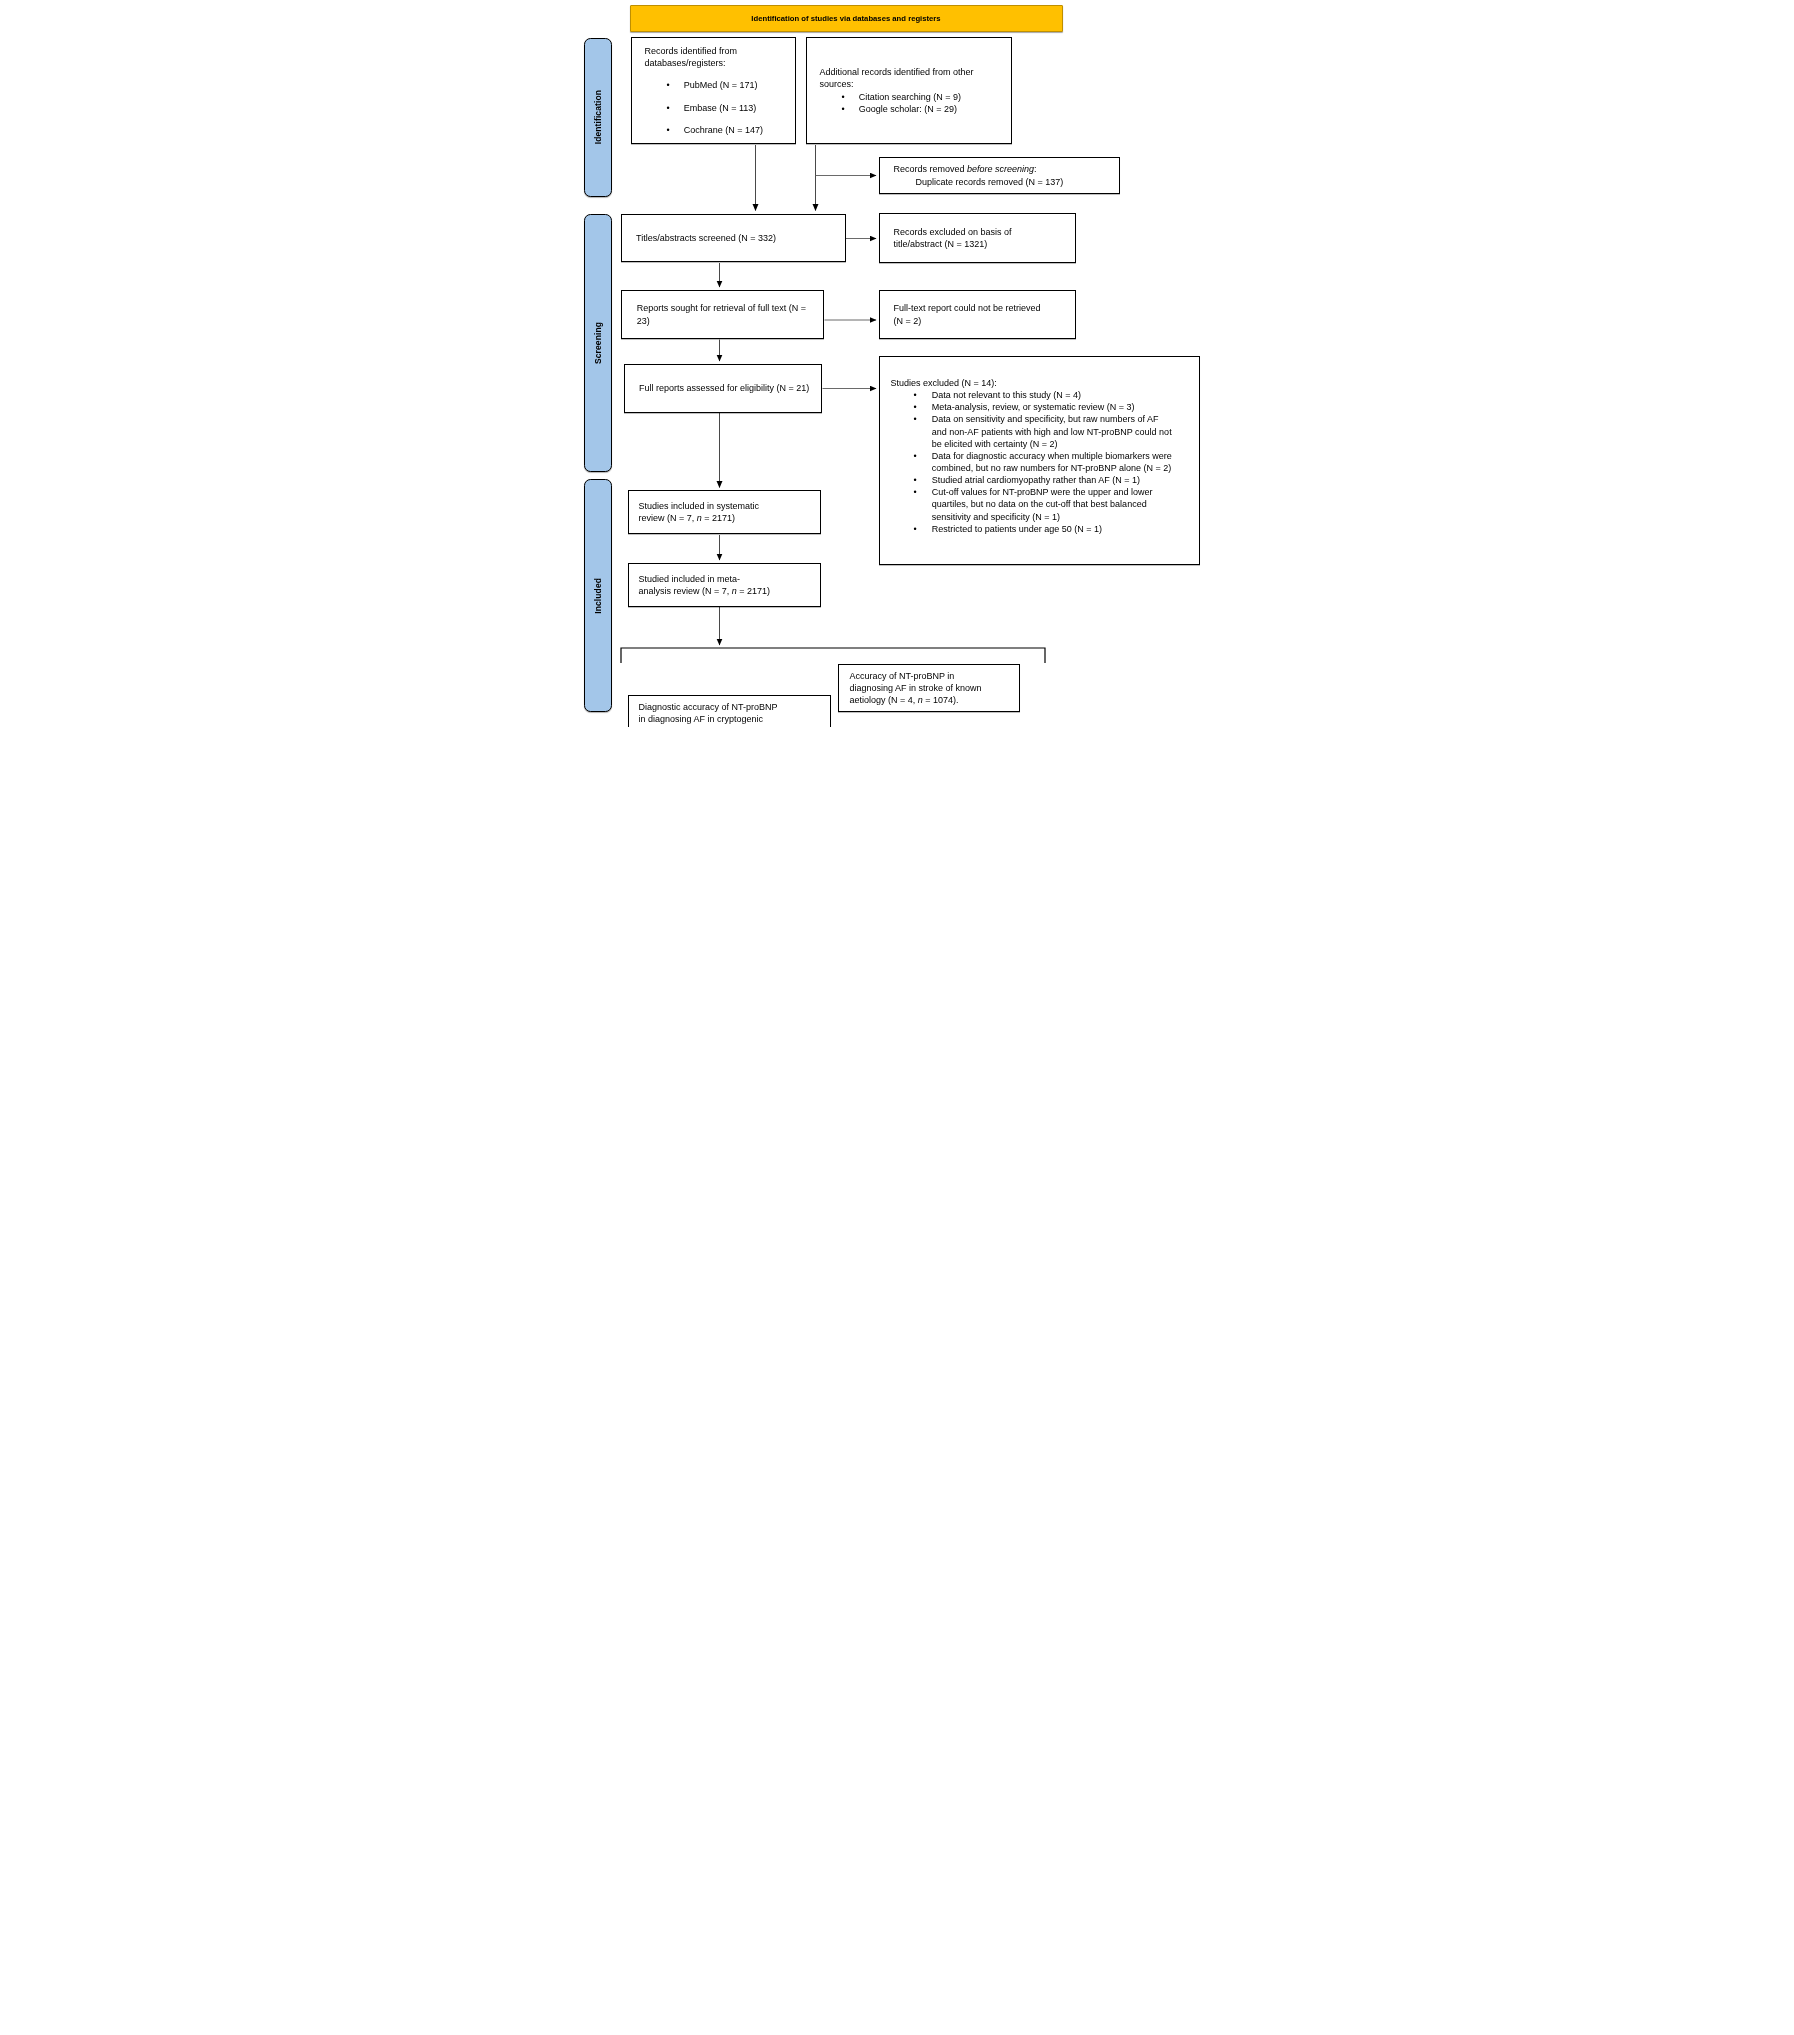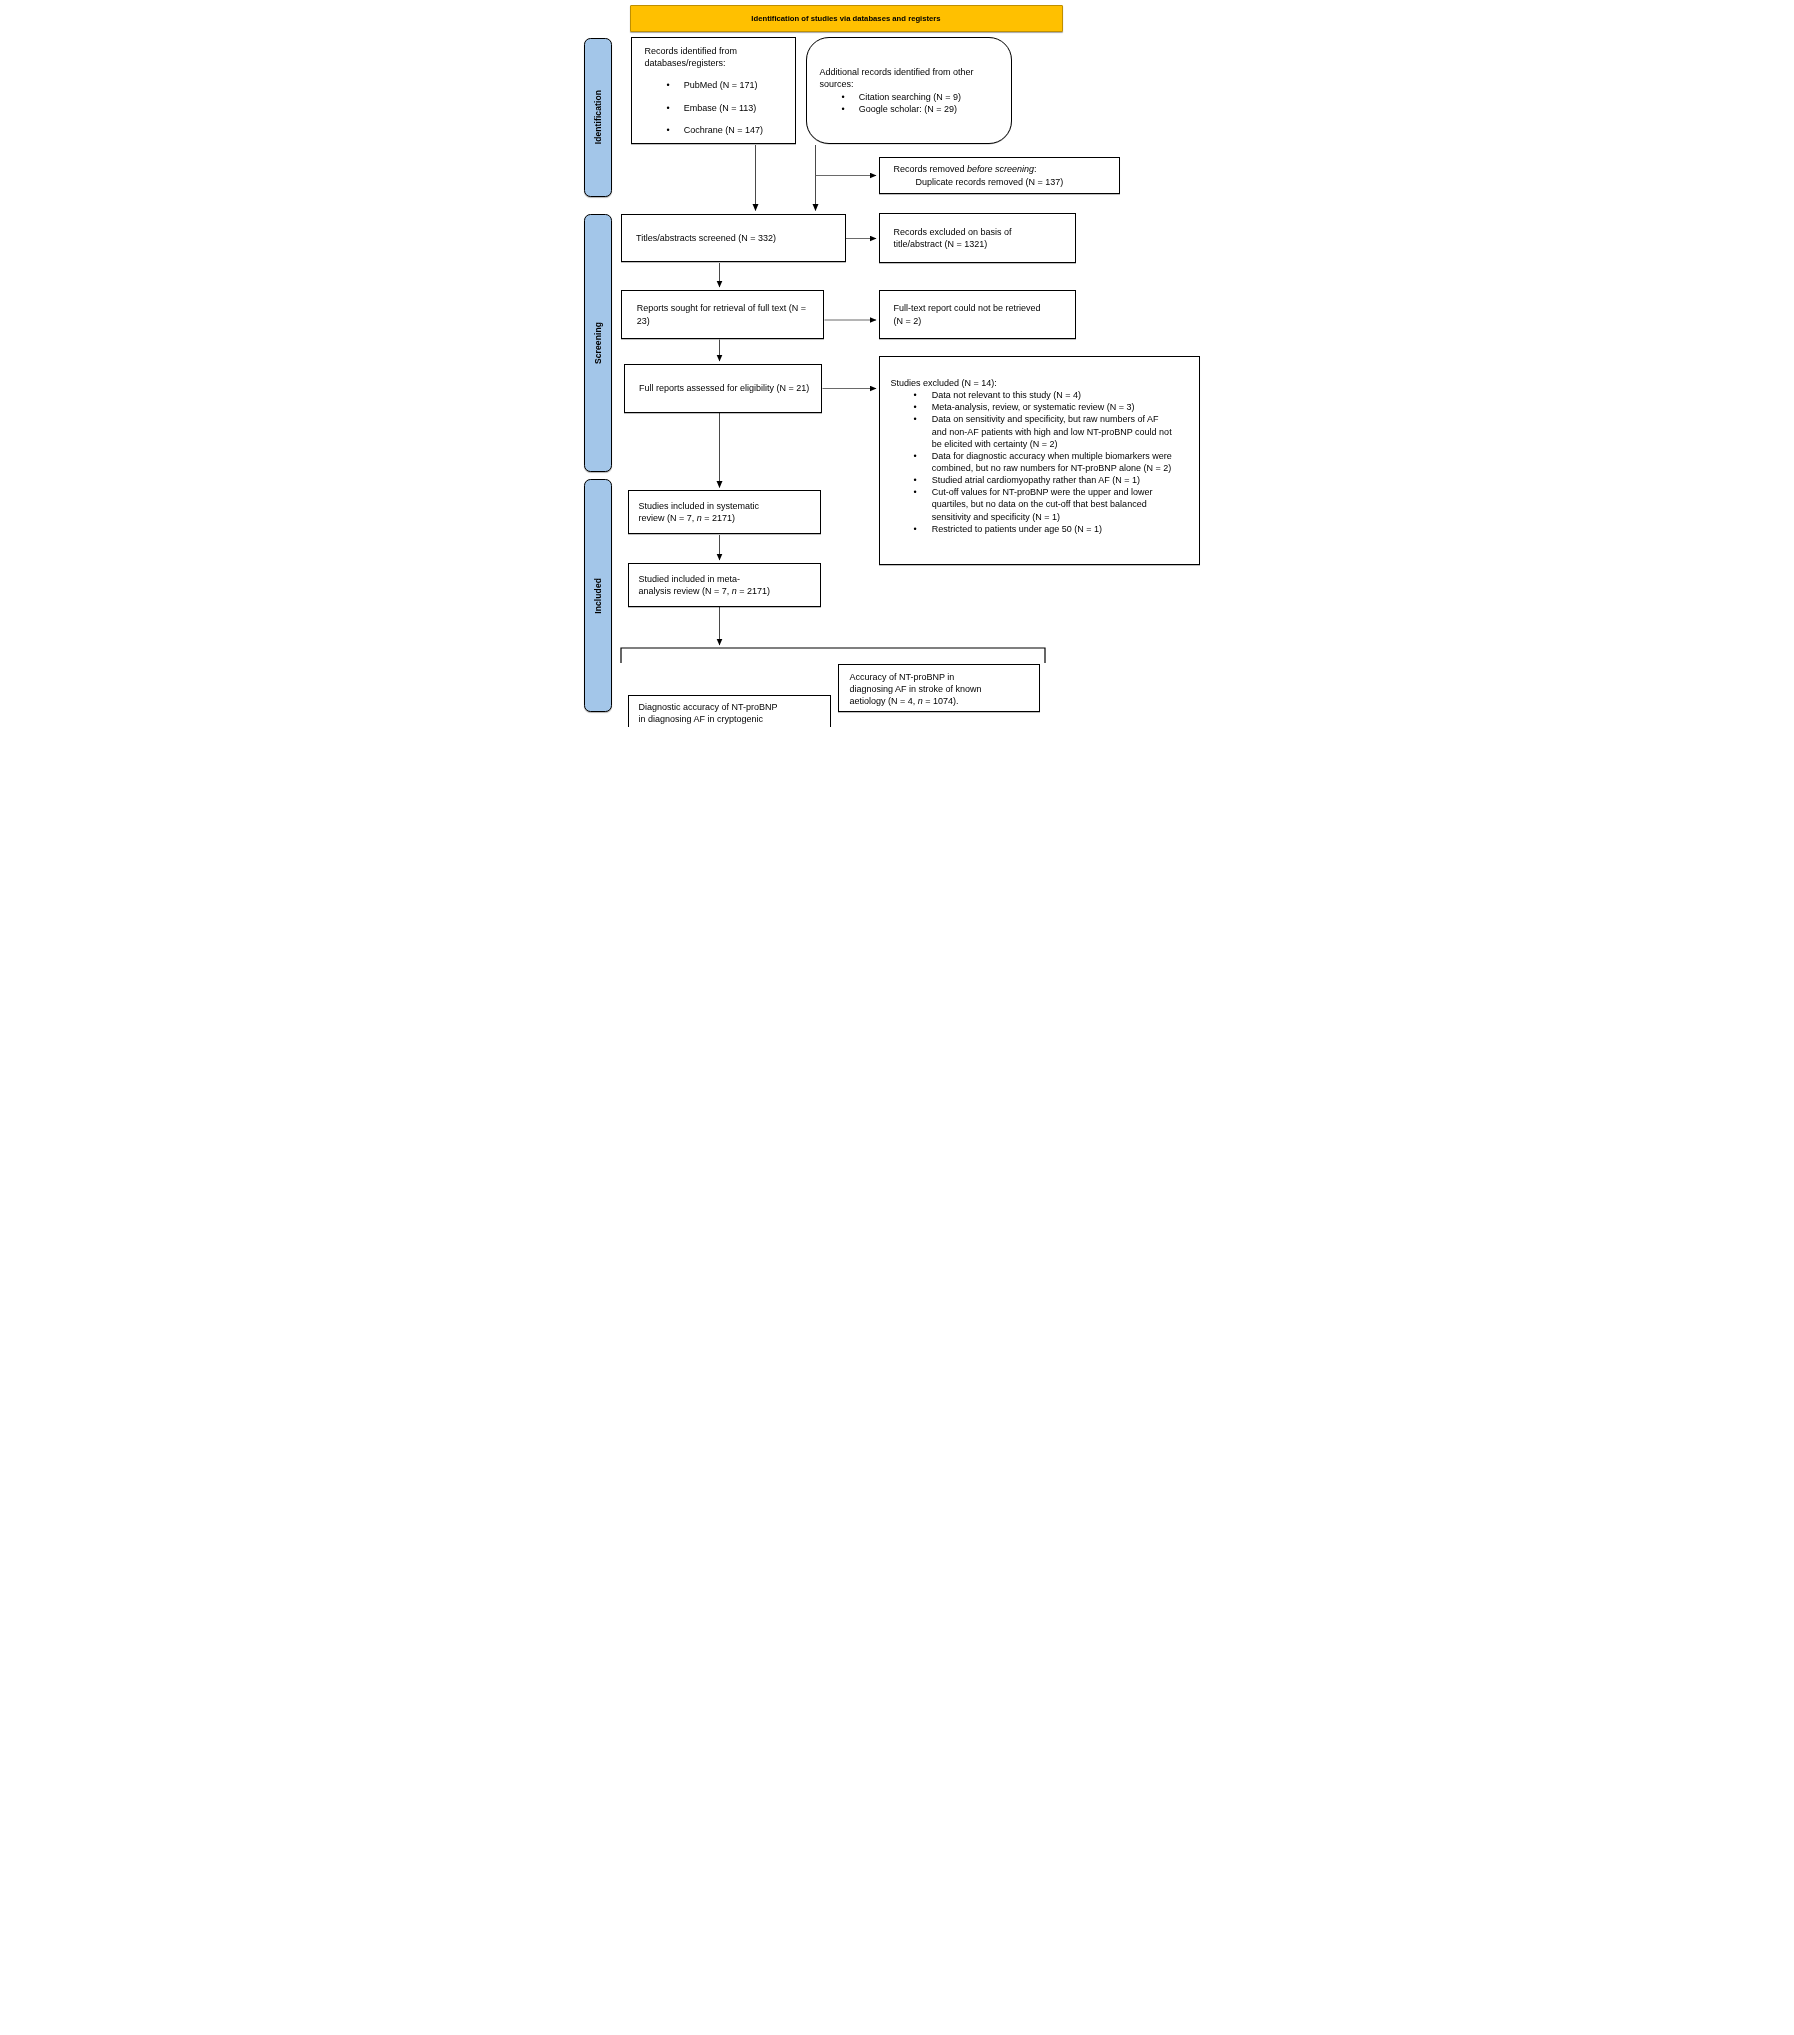--- a/index.html
+++ b/index.html
@@ -76,21 +76,21 @@
     <div class="bullet">
       <span class="dot">•</span>
       <span>Embase (N = 113)</span>
     </div>
     <div class="bullet">
       <span class="dot">•</span>
       <span>Cochrane (N = 147)</span>
     </div>
   </div>
 
-  <div class="node box pl26" style="left:229px;top:37px;width:206px;height:107px;border-radius:23px;">
+  <div class="node box pl26" style="left:229px;top:37px;width:206px;height:107px;">
     <div>Additional records identified from other sources:</div>
     <div class="bullet">
       <span class="dot">•</span>
       <span>Citation searching (N = 9)</span>
     </div>
     <div class="bullet">
       <span class="dot">•</span>
       <span>Google scholar: (N = 29)</span>
     </div>
   </div>
@@ -157,18 +157,18 @@
   </div>
 
   <div class="node box pl20" style="left:51px;top:563px;width:193px;height:44px;">
     <div><span>Studied included in meta-</span><br><span>analysis review (N = 7, </span><span class="it">n</span><span> = 2171)</span></div>
   </div>
 
   <div class="node box pl20" style="left:51px;top:664px;width:203px;height:48px;margin-top:31px;">
     <div><span>Diagnostic accuracy of NT-proBNP</span><br><span>in diagnosing AF in cryptogenic</span><br><span>stroke (N = 5, </span><span class="it">n</span><span> = 1097).</span></div>
   </div>
 
-  <div class="node box pl22" style="left:261px;top:664px;width:202px;height:48px;justify-content:flex-end;">
+  <div class="node box pl22" style="left:261px;top:664px;width:182px;height:48px;">
     <div><span>Accuracy of NT-proBNP in</span><br><span>diagnosing AF in stroke of known</span><br><span>aetiology (N = 4, </span><span class="it">n</span><span> = 1074).</span></div>
   </div>
 
 </div>
 
 
 </body></html>

